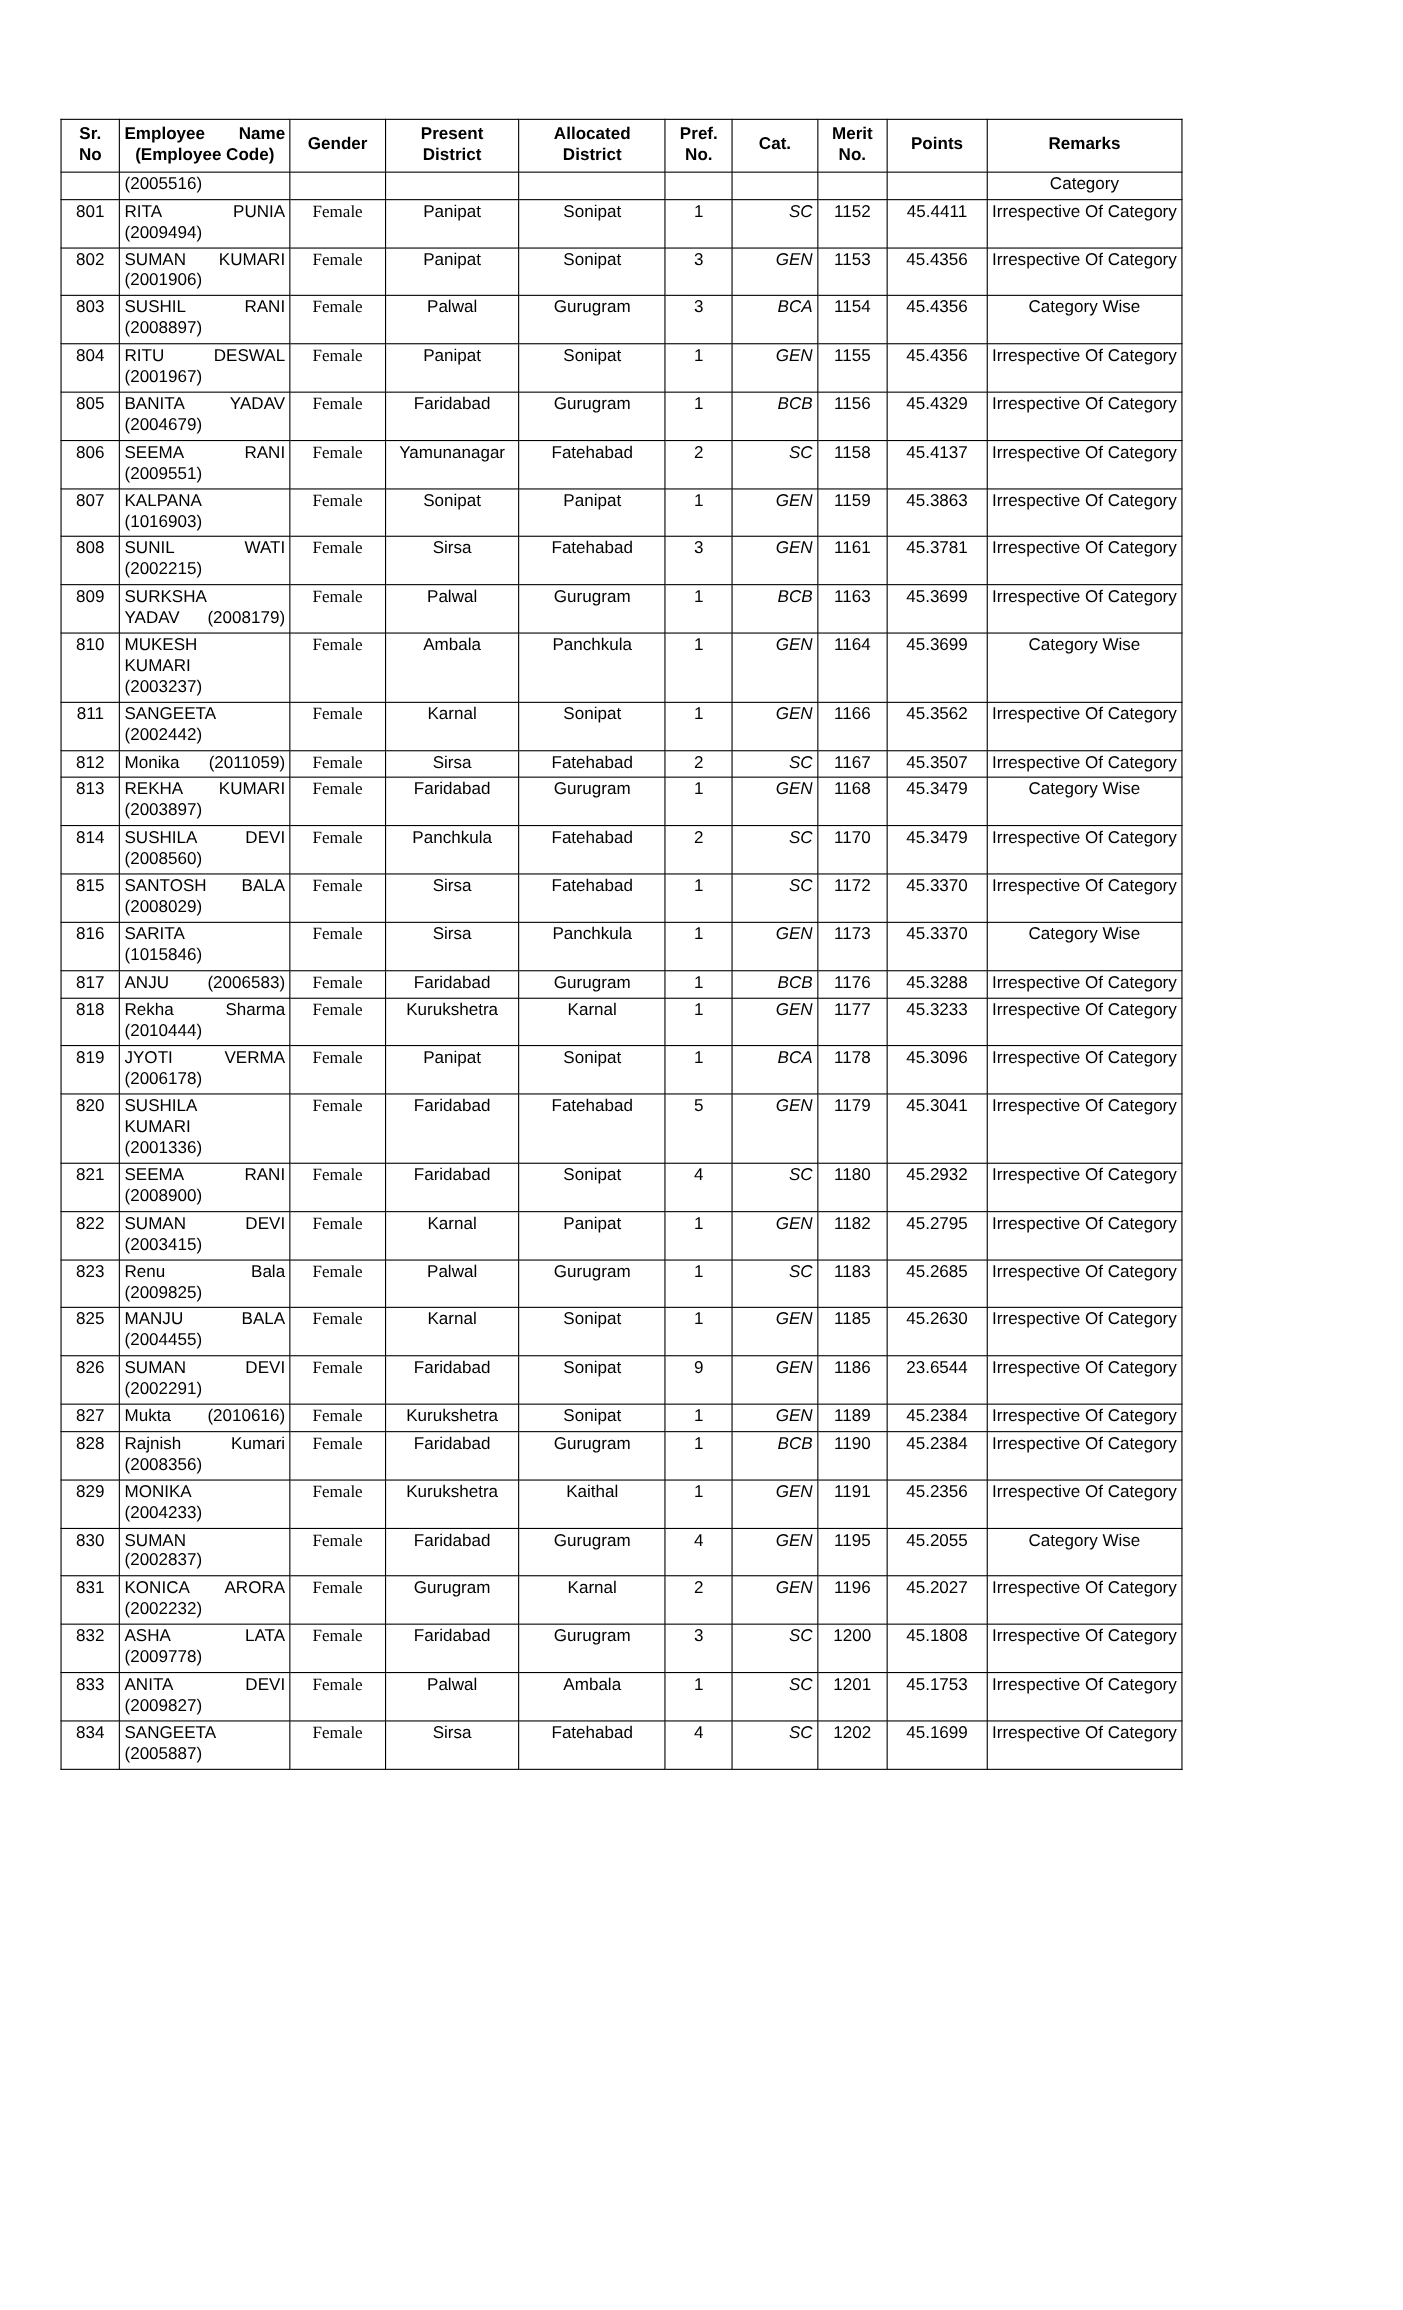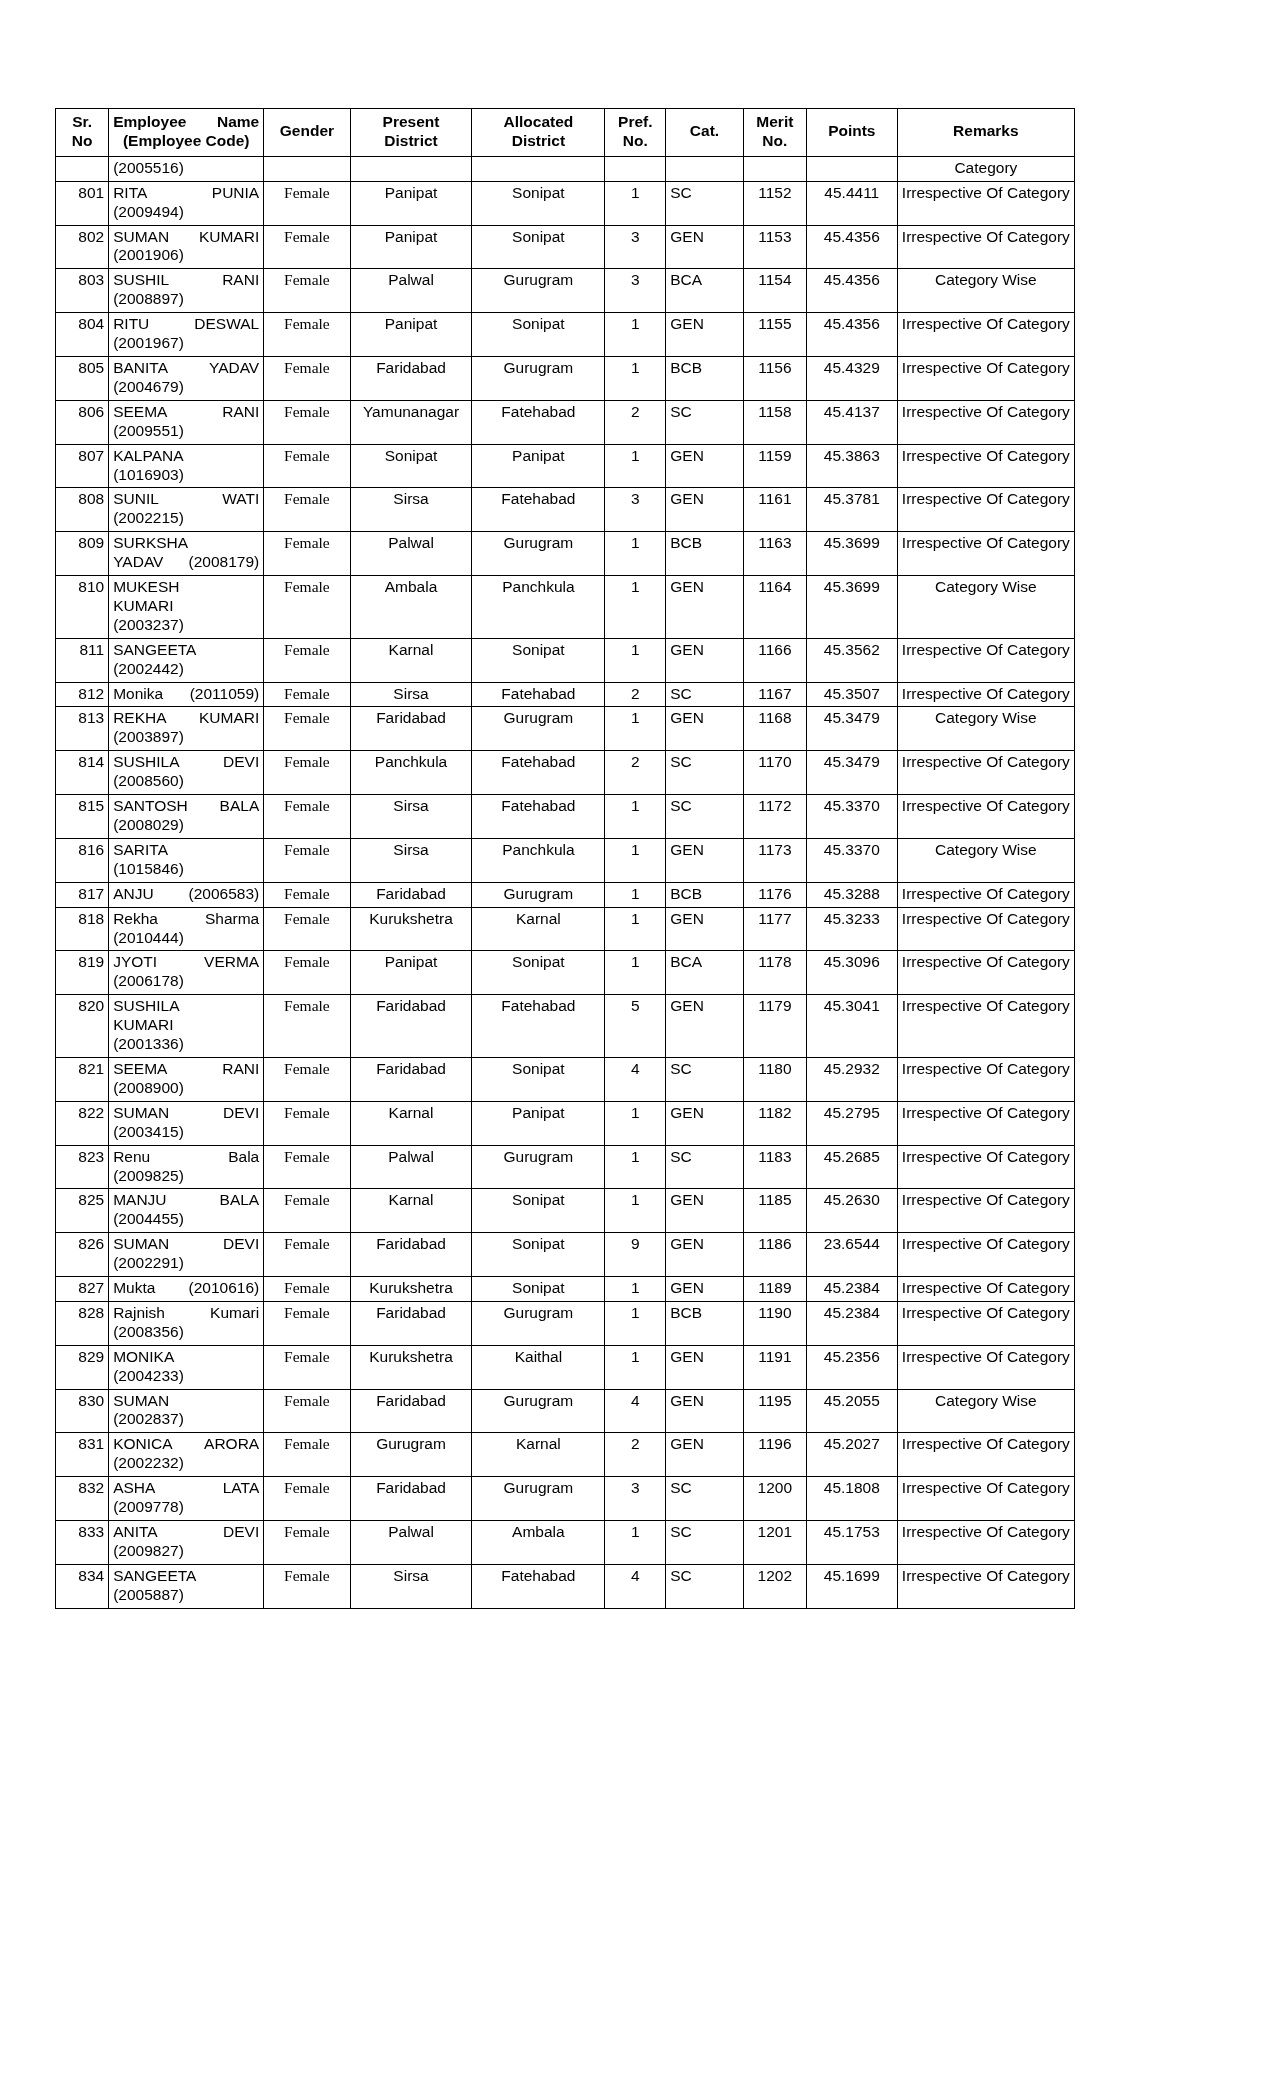--- a/index.html
+++ b/index.html
@@ -39,27 +39,27 @@
   col.c-name     { width:140px; }
   col.c-gender   { width:78px; }
   col.c-present  { width:110px; }
   col.c-alloc    { width:120px; }
   col.c-pref     { width:55px; }
   col.c-cat      { width:70px; }
   col.c-merit    { width:57px; }
   col.c-points   { width:82px; }
   col.c-remarks  { width:160px; }
 
-  td.sr      { text-align:right; }
+  td.sr      { text-align:center; }
   td.name    { text-align:justify; text-align-last:justify; hyphens:none; }
   td.gender  { text-align:center;font-family:Liberation Serif, serif; }
   td.present { text-align:center; }
   td.alloc   { text-align:center; }
   td.pref    { text-align:center; }
-  td.cat     { text-align:left; }
+  td.cat     { text-align:right;font-style:italic; }
   td.merit   { text-align:center; }
   td.points  { text-align:center; }
   td.remarks { text-align:center; }
 
   
   th.h-name .l1 { display:block; text-align:justify; text-align-last:justify; }
   th.h-name .l2 { display:block; text-align:center; }
 
   .nm-line{ display:block; }
   .nm-just{ display:block; text-align:justify; text-align-last:justify; }

